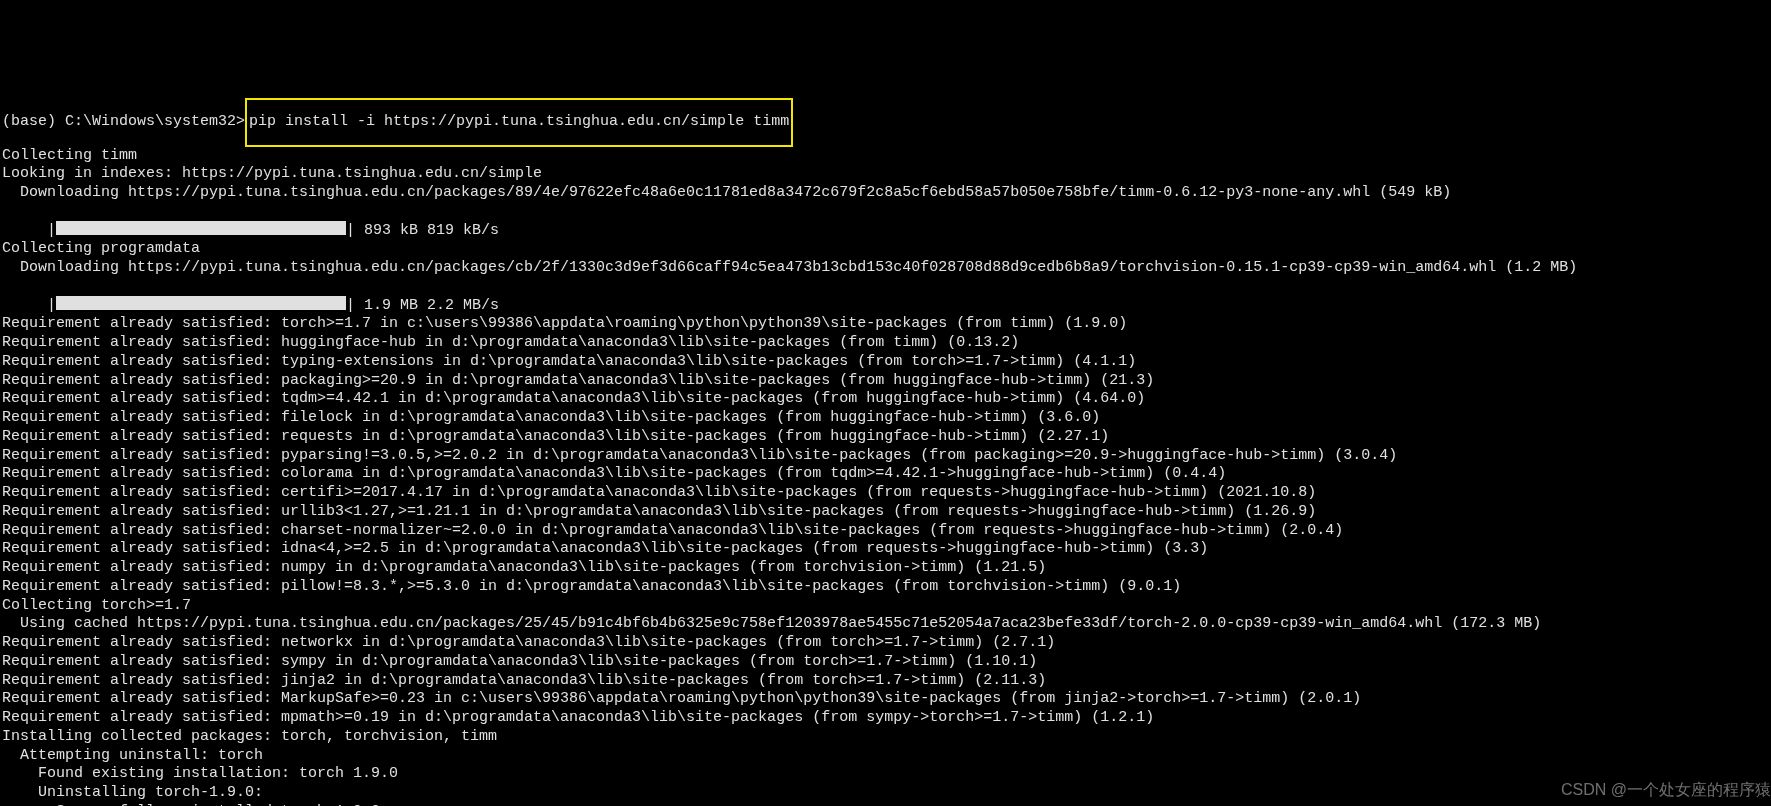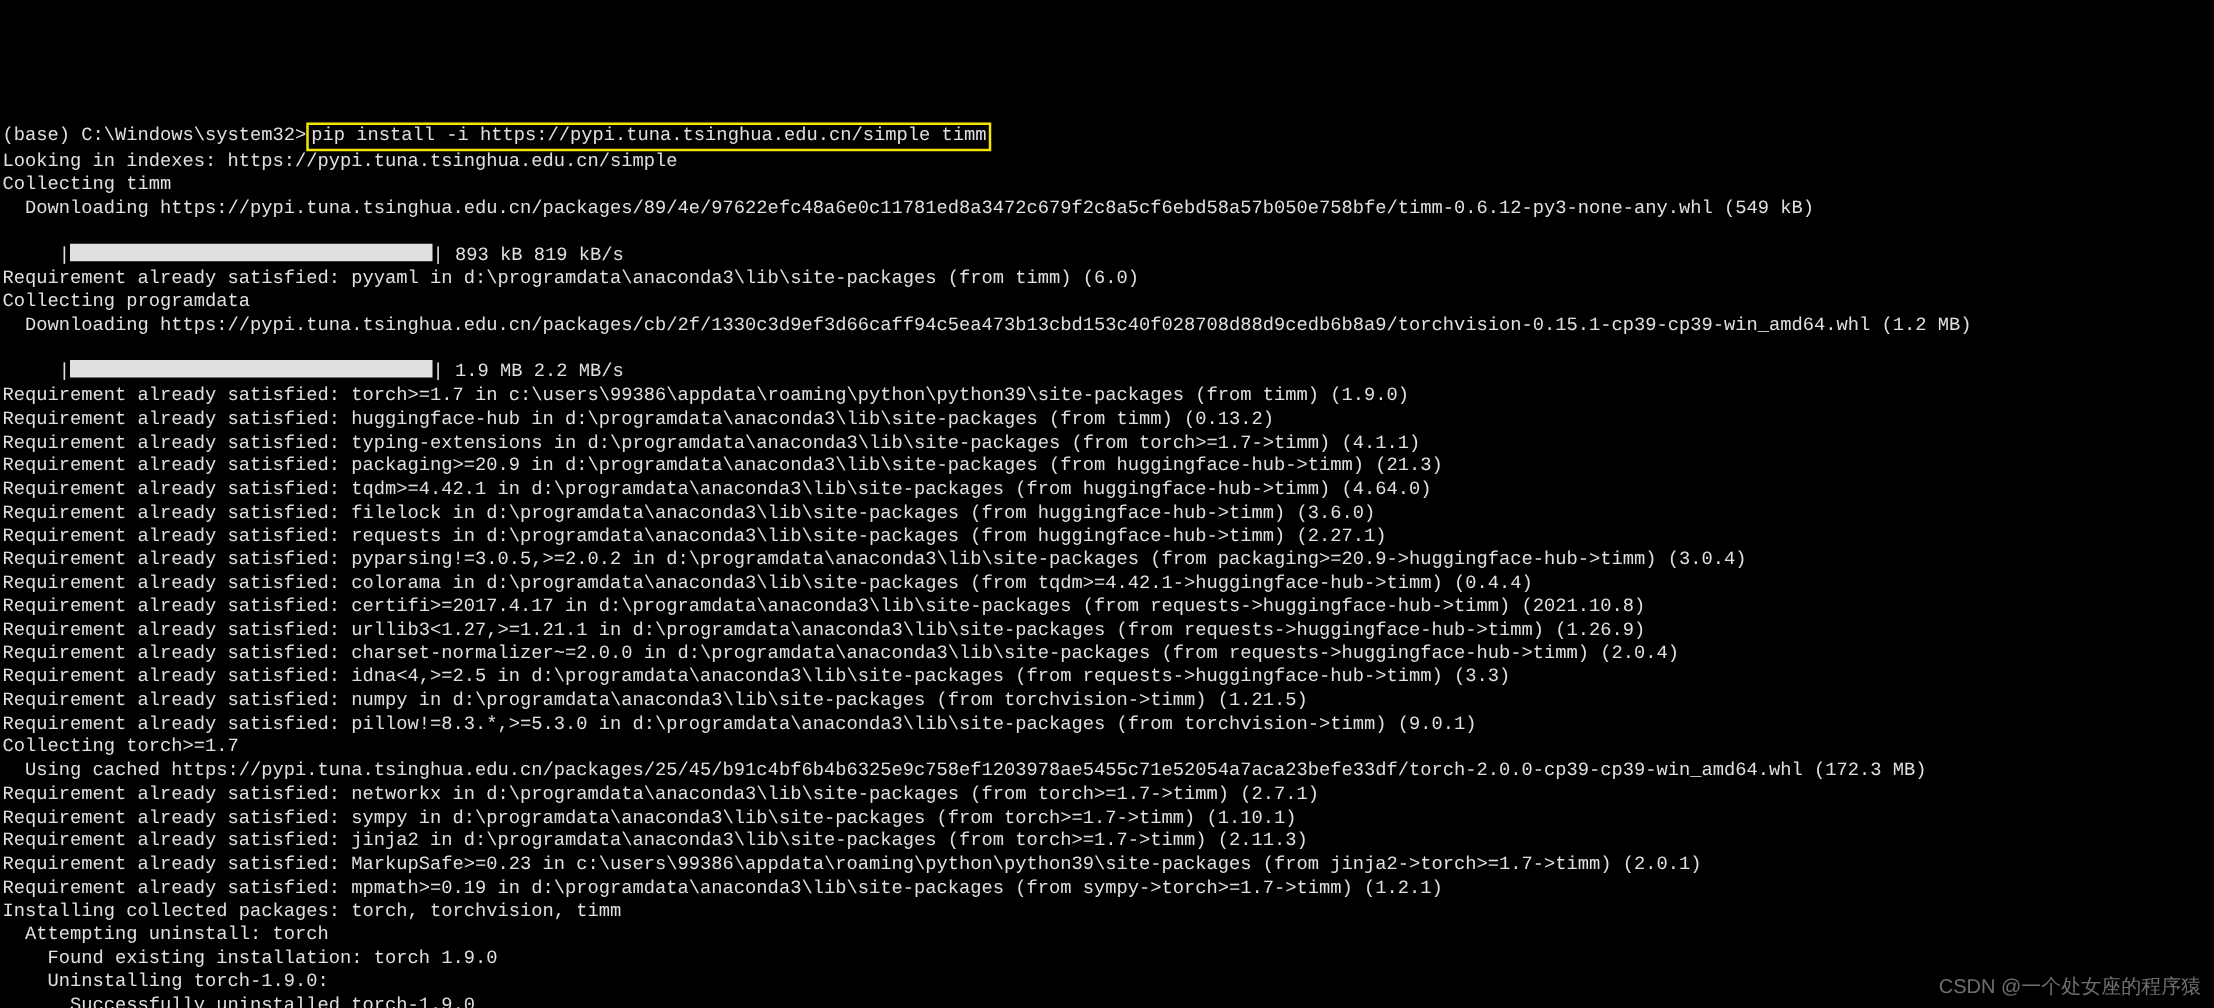--- a/index.html
+++ b/index.html
@@ -15,50 +15,50 @@
     overflow: hidden;
     white-space: pre;
   }
   .terminal {
     padding: 4px 2px;
   }
   .line { white-space: pre; }
   .highlight-box {
     border: 2px solid #f5e600;
     display: inline-block;
-    padding: 0 2px;
+    padding: 13px 2px;
   }
   .bar {
     display: inline-block;
     width: 290px;
     height: 14px;
     background: #e0e0e0;
     vertical-align: middle;
     position: relative;
     top: -2px;
   }
   .watermark {
     position: absolute;
-    right: 10px;
+    right: 0;
     bottom: 6px;
     color: rgba(200,200,200,0.55);
     font-family: "Microsoft YaHei", sans-serif;
     font-size: 16px;
     pointer-events: none;
   }
 </style>
 </head>
 <body>
 
 
 <div class="terminal">
 <span class="line"><span>(base) C:\Windows\system32&gt;</span><span class="highlight-box"><span>pip install -i https://pypi.tuna.tsinghua.edu.cn/simple timm</span></span></span>
-<div id="block1"><div class="line">Looking in indexes: https://pypi.tuna.tsinghua.edu.cn/simple</div><div class="line">Collecting timm</div><div class="line">  Downloading https://pypi.tuna.tsinghua.edu.cn/packages/89/4e/97622efc48a6e0c11781ed8a3472c679f2c8a5cf6ebd58a57b050e758bfe/timm-0.6.12-py3-none-any.whl (549 kB)</div></div>
+<div id="block1"><div class="line">Collecting timm</div><div class="line">Looking in indexes: https://pypi.tuna.tsinghua.edu.cn/simple</div><div class="line">  Downloading https://pypi.tuna.tsinghua.edu.cn/packages/89/4e/97622efc48a6e0c11781ed8a3472c679f2c8a5cf6ebd58a57b050e758bfe/timm-0.6.12-py3-none-any.whl (549 kB)</div></div>
 <span class="line"><span>     |</span><span class="bar"></span>|<span> 893 kB 819 kB/s</span></span>
-<div id="block2"><div class="line">Requirement already satisfied: pyyaml in d:\programdata\anaconda3\lib\site-packages (from timm) (6.0)</div><div class="line">Collecting programdata</div><div class="line">  Downloading https://pypi.tuna.tsinghua.edu.cn/packages/cb/2f/1330c3d9ef3d66caff94c5ea473b13cbd153c40f028708d88d9cedb6b8a9/torchvision-0.15.1-cp39-cp39-win_amd64.whl (1.2 MB)</div></div>
+<div id="block2"><div class="line">Collecting programdata</div><div class="line">  Downloading https://pypi.tuna.tsinghua.edu.cn/packages/cb/2f/1330c3d9ef3d66caff94c5ea473b13cbd153c40f028708d88d9cedb6b8a9/torchvision-0.15.1-cp39-cp39-win_amd64.whl (1.2 MB)</div></div>
 <span class="line"><span>     |</span><span class="bar"></span>|<span> 1.9 MB 2.2 MB/s</span></span>
 <div id="block3"><div class="line">Requirement already satisfied: torch&gt;=1.7 in c:\users\99386\appdata\roaming\python\python39\site-packages (from timm) (1.9.0)</div><div class="line">Requirement already satisfied: huggingface-hub in d:\programdata\anaconda3\lib\site-packages (from timm) (0.13.2)</div><div class="line">Requirement already satisfied: typing-extensions in d:\programdata\anaconda3\lib\site-packages (from torch&gt;=1.7-&gt;timm) (4.1.1)</div><div class="line">Requirement already satisfied: packaging&gt;=20.9 in d:\programdata\anaconda3\lib\site-packages (from huggingface-hub-&gt;timm) (21.3)</div><div class="line">Requirement already satisfied: tqdm&gt;=4.42.1 in d:\programdata\anaconda3\lib\site-packages (from huggingface-hub-&gt;timm) (4.64.0)</div><div class="line">Requirement already satisfied: filelock in d:\programdata\anaconda3\lib\site-packages (from huggingface-hub-&gt;timm) (3.6.0)</div><div class="line">Requirement already satisfied: requests in d:\programdata\anaconda3\lib\site-packages (from huggingface-hub-&gt;timm) (2.27.1)</div><div class="line">Requirement already satisfied: pyparsing!=3.0.5,&gt;=2.0.2 in d:\programdata\anaconda3\lib\site-packages (from packaging&gt;=20.9-&gt;huggingface-hub-&gt;timm) (3.0.4)</div><div class="line">Requirement already satisfied: colorama in d:\programdata\anaconda3\lib\site-packages (from tqdm&gt;=4.42.1-&gt;huggingface-hub-&gt;timm) (0.4.4)</div><div class="line">Requirement already satisfied: certifi&gt;=2017.4.17 in d:\programdata\anaconda3\lib\site-packages (from requests-&gt;huggingface-hub-&gt;timm) (2021.10.8)</div><div class="line">Requirement already satisfied: urllib3&lt;1.27,&gt;=1.21.1 in d:\programdata\anaconda3\lib\site-packages (from requests-&gt;huggingface-hub-&gt;timm) (1.26.9)</div><div class="line">Requirement already satisfied: charset-normalizer~=2.0.0 in d:\programdata\anaconda3\lib\site-packages (from requests-&gt;huggingface-hub-&gt;timm) (2.0.4)</div><div class="line">Requirement already satisfied: idna&lt;4,&gt;=2.5 in d:\programdata\anaconda3\lib\site-packages (from requests-&gt;huggingface-hub-&gt;timm) (3.3)</div><div class="line">Requirement already satisfied: numpy in d:\programdata\anaconda3\lib\site-packages (from torchvision-&gt;timm) (1.21.5)</div><div class="line">Requirement already satisfied: pillow!=8.3.*,&gt;=5.3.0 in d:\programdata\anaconda3\lib\site-packages (from torchvision-&gt;timm) (9.0.1)</div><div class="line">Collecting torch&gt;=1.7</div><div class="line">  Using cached https://pypi.tuna.tsinghua.edu.cn/packages/25/45/b91c4bf6b4b6325e9c758ef1203978ae5455c71e52054a7aca23befe33df/torch-2.0.0-cp39-cp39-win_amd64.whl (172.3 MB)</div><div class="line">Requirement already satisfied: networkx in d:\programdata\anaconda3\lib\site-packages (from torch&gt;=1.7-&gt;timm) (2.7.1)</div><div class="line">Requirement already satisfied: sympy in d:\programdata\anaconda3\lib\site-packages (from torch&gt;=1.7-&gt;timm) (1.10.1)</div><div class="line">Requirement already satisfied: jinja2 in d:\programdata\anaconda3\lib\site-packages (from torch&gt;=1.7-&gt;timm) (2.11.3)</div><div class="line">Requirement already satisfied: MarkupSafe&gt;=0.23 in c:\users\99386\appdata\roaming\python\python39\site-packages (from jinja2-&gt;torch&gt;=1.7-&gt;timm) (2.0.1)</div><div class="line">Requirement already satisfied: mpmath&gt;=0.19 in d:\programdata\anaconda3\lib\site-packages (from sympy-&gt;torch&gt;=1.7-&gt;timm) (1.2.1)</div><div class="line">Installing collected packages: torch, torchvision, timm</div><div class="line">  Attempting uninstall: torch</div><div class="line">    Found existing installation: torch 1.9.0</div><div class="line">    Uninstalling torch-1.9.0:</div><div class="line">      Successfully uninstalled torch-1.9.0</div></div>
 
 
 </div>
 
 <div class="watermark">CSDN @一个处女座的程序猿</div>
 
 
 

